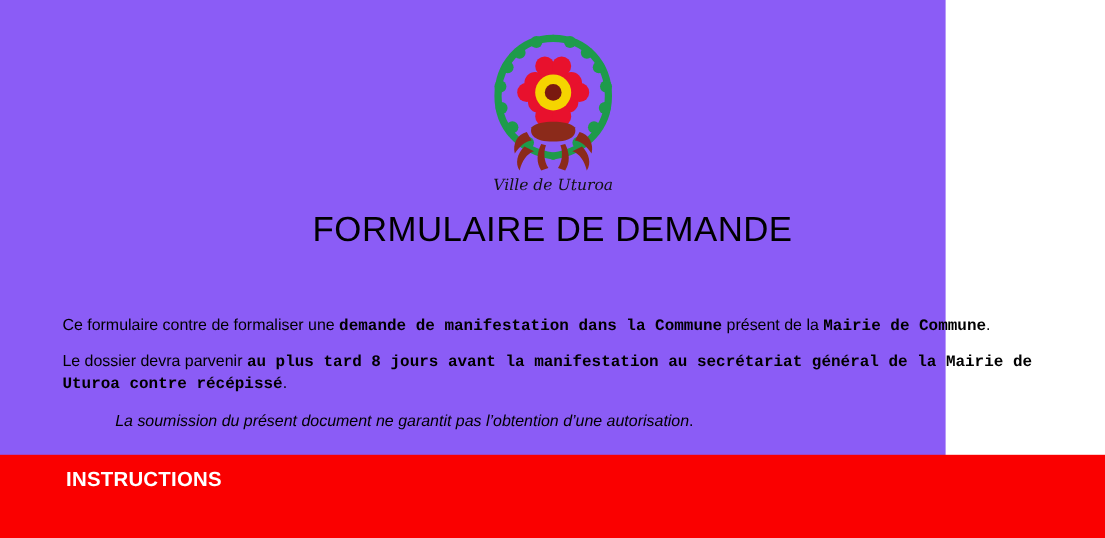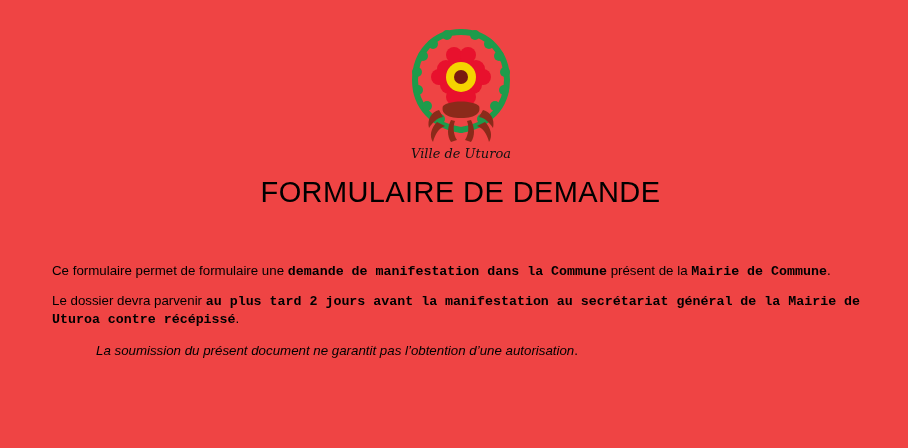--- a/index.html
+++ b/index.html
@@ -10,23 +10,23 @@
   body {
     width: 921px;
     height: 448px;
     overflow: hidden;
     font-family: "Liberation Sans", sans-serif;
     color: #000000;
   }
 
   .page {
     position: relative;
-    width: 908px;
+    width: 788px;
     height: 448px;
-    background: #ef4444;
+    background: #8b5cf6;
   }
 
   
   .logo-wrap {
     position: absolute;
     left: 0;
     top: 22px;
     width: 921px;
     display: flex;
     justify-content: center;
@@ -152,21 +152,24 @@
 
         <text x="54" y="136" text-anchor="middle" font-family="DejaVu Serif, serif" font-style="italic" font-size="13" fill="#111111">Ville de Uturoa</text>
       </svg>
     </div>
   </div>
 
   <div class="doc-title">FORMULAIRE DE DEMANDE</div>
 
   <div class="body-block">
 
-    <p class="para"><span>Ce formulaire permet de formulaire une </span><b>demande de manifestation dans la Commune</b><span> présent de la </span><b>Mairie de Commune</b><span>.</span></p>
+    <p class="para"><span>Ce formulaire contre de formaliser une </span><b>demande de manifestation dans la Commune</b><span> présent de la </span><b>Mairie de Commune</b><span>.</span></p>
 
-    <p class="para second"><span>Le dossier devra parvenir </span><b>au plus tard 2 jours avant la manifestation au secrétariat général de la Mairie de Uturoa contre récépissé</b><span>.</span></p>
+    <p class="para second"><span>Le dossier devra parvenir </span><b>au plus tard 8 jours avant la manifestation au secrétariat général de la Mairie de Uturoa contre récépissé</b><span>.</span></p>
 
     <p class="para italic"><span>La soumission du présent document ne garantit pas l’obtention d’une autorisation</span><span class="tail">.</span></p>
   </div>
 
+  <div class="band">
+    <div class="band-label">INSTRUCTIONS</div>
+  </div>
 
 </div>
 
 </body></html>

